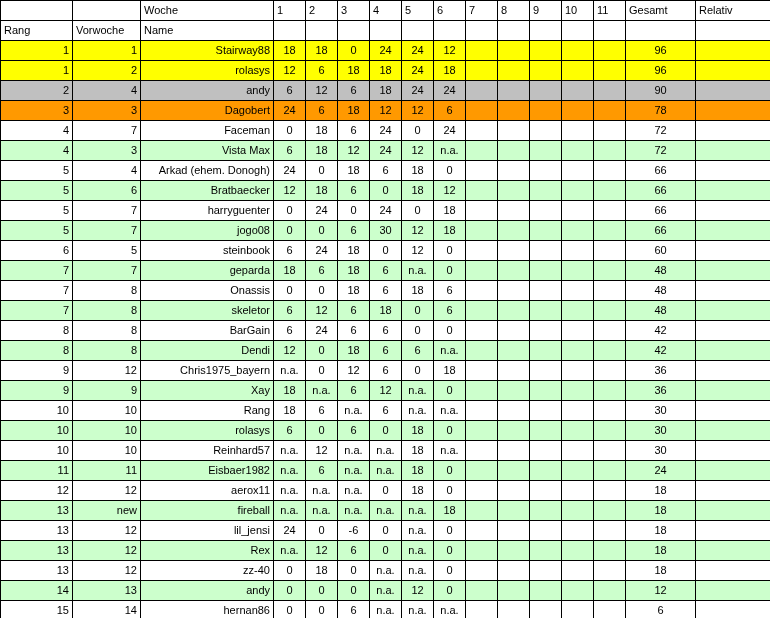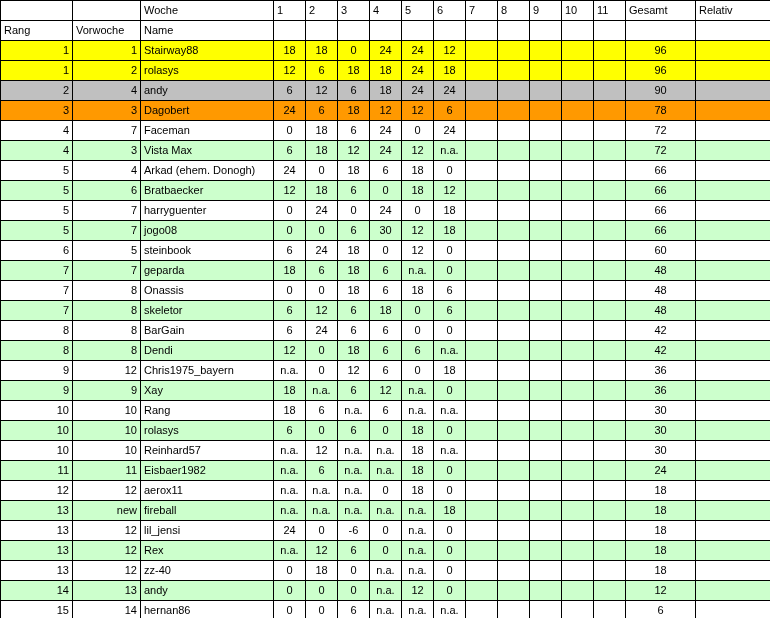--- a/index.html
+++ b/index.html
@@ -36,21 +36,21 @@
   col.c-vw     { width: 68px; }
   col.c-name   { width: 133px; }
   col.c-wk     { width: 32px; }
   col.c-ges    { width: 70px; }
   col.c-rel    { width: 75px; }
 
   .hdr { text-align: left; font-weight: bold; }
   .hdr-blank { border: 1px solid #000000; background: #ffffff; }
   .num-right { text-align: right; }
   .num-center { text-align: center; }
-  .name-cell { text-align: left; }
+  .name-cell { text-align: right; }
 
   
   tr.row-yellow td { background: #ffff00; }
   tr.row-gray   td { background: #c0c0c0; }
   tr.row-orange td { background: #ff9900; }
   tr.row-green  td { background: #ccffcc; }
   tr.row-white  td { background: #ffffff; }
 
   
   tr.header-row td, tr.header-row th { background: #ffffff; }

